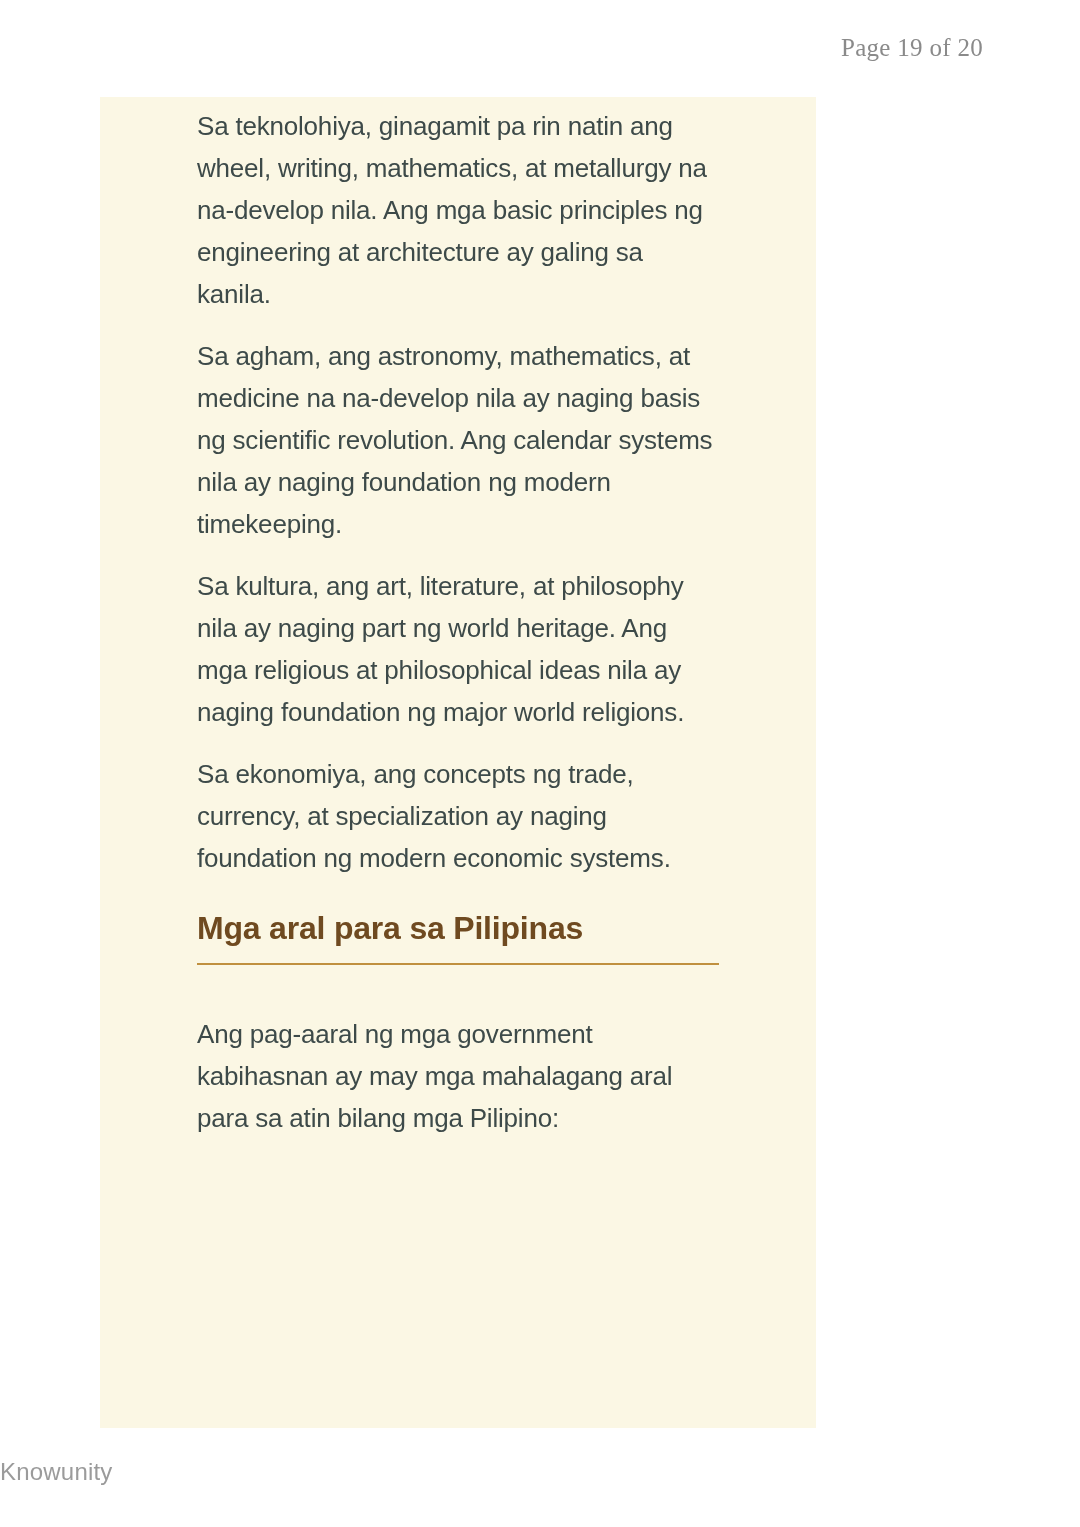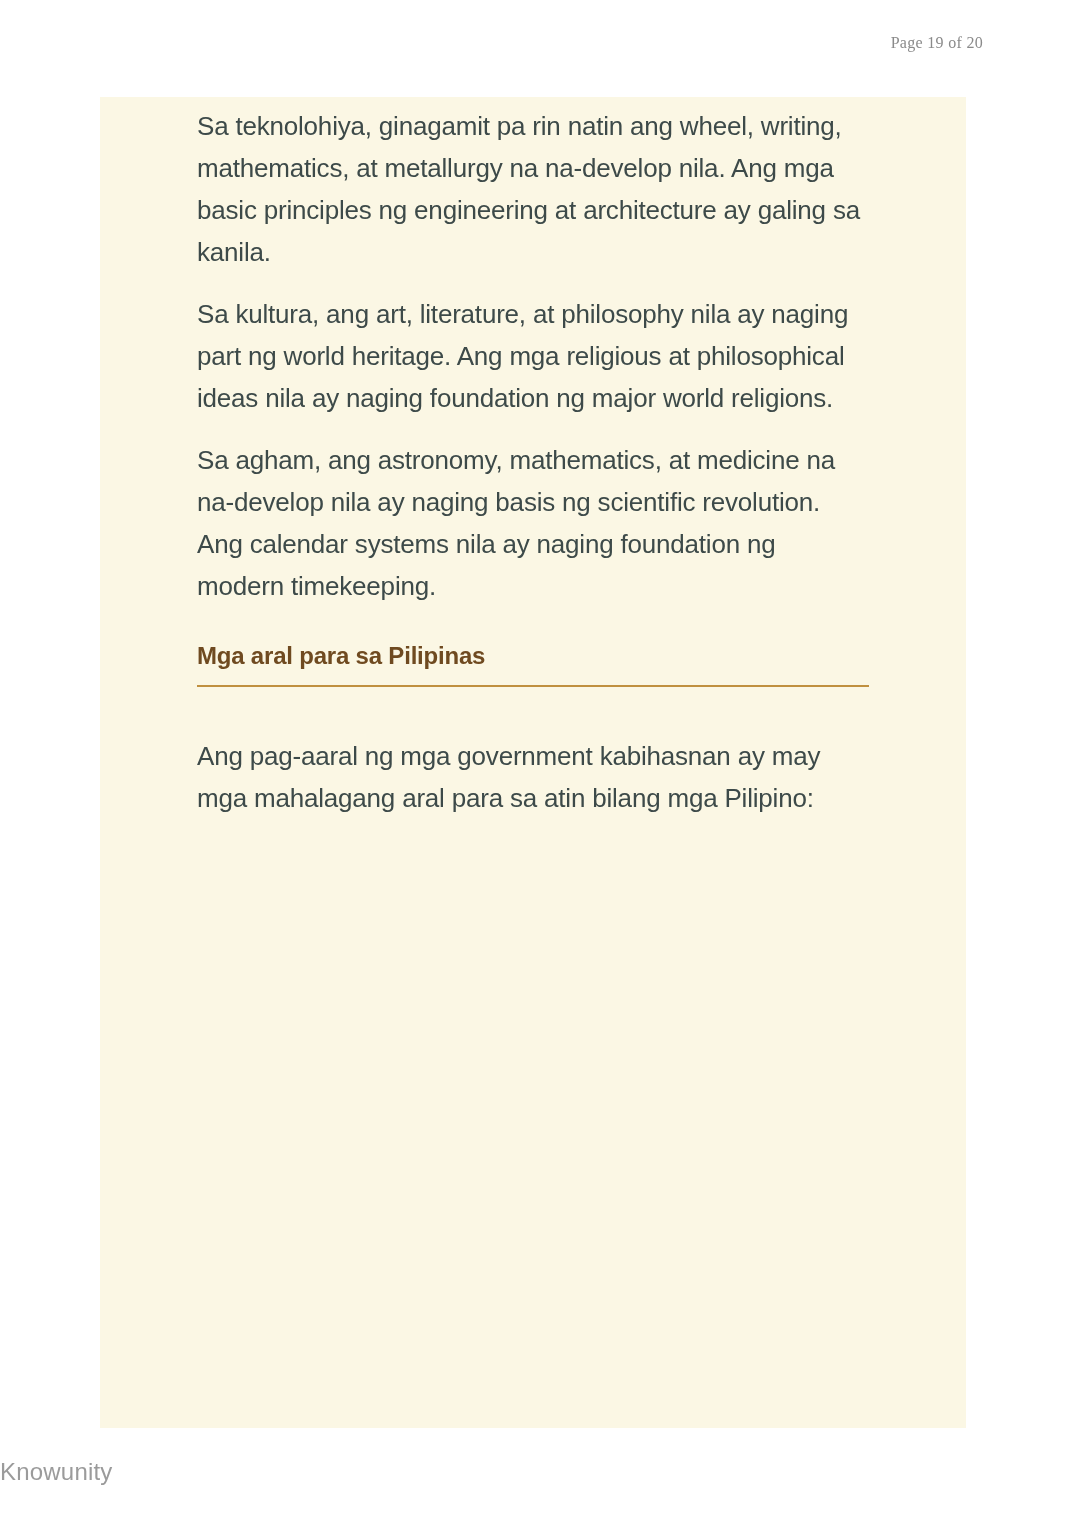--- a/index.html
+++ b/index.html
@@ -17,49 +17,49 @@
     background: #ffffff;
     font-family: "Liberation Sans", "DejaVu Sans", sans-serif;
     overflow: hidden;
     position: relative;
   }
   .page-meta {
     position: absolute;
     top: 34px;
     right: 97px;
     font-family: "Liberation Serif", "DejaVu Serif", serif;
-    font-size: 16px;
+    font-size: 25px;
     color: var(--meta-text);
     letter-spacing: 0.3px;
     text-align: center;
   }
   .content-card {
     position: absolute;
     left: 100px;
     top: 97px;
-    width: 866px;
+    width: 716px;
     height: 1331px;
     background: var(--card-bg);
     padding: 8px 97px 90px 97px;
   }
   .content-card p {
     font-size: 26px;
     line-height: 42px;
     letter-spacing: -0.2px;
     color: var(--body-text);
     margin: 0 0 20px 0;
   }
   .section-heading {
-    font-size: 24px;
+    font-size: 32px;
     font-weight: bold;
     color: var(--heading-text);
     letter-spacing: -0.2px;
     line-height: 34px;
     margin-top: 32px;
-    padding-bottom: 12px;
+    padding-bottom: 18px;
     border-bottom: 2px solid var(--rule-color);
     margin-bottom: 48px;
   }
   .page-footer {
     position: absolute;
     left: 0;
     top: 1458px;
     width: 1080px;
     font-size: 24px;
     color: var(--footer-text);
@@ -68,22 +68,23 @@
 </style>
 </head>
 <body style="background: rgb(255, 255, 255);">
 
 <div class="page-meta">Page 19 of 20</div>
 
 <div class="content-card">
 
   <div>
       <p>Sa teknolohiya, ginagamit pa rin natin ang wheel, writing, mathematics, at metallurgy na na-develop nila. Ang mga basic principles ng engineering at architecture ay galing sa kanila.</p>
+      <p>Sa agham, ang astronomy, mathematics, at medicine na na-develop nila ay naging basis ng scientific revolution. Ang calendar systems nila ay naging foundation ng modern timekeeping.</p>
       <p>Sa kultura, ang art, literature, at philosophy nila ay naging part ng world heritage. Ang mga religious at philosophical ideas nila ay naging foundation ng major world religions.</p>
-      <p>Sa agham, ang astronomy, mathematics, at medicine na na-develop nila ay naging basis ng scientific revolution. Ang calendar systems nila ay naging foundation ng modern timekeeping.</p>
+      <p>Sa ekonomiya, ang concepts ng trade, currency, at specialization ay naging foundation ng modern economic systems.</p>
     </div>
 
   <h2 class="section-heading">Mga aral para sa Pilipinas</h2>
 
   <div>
       <p>Ang pag-aaral ng mga government kabihasnan ay may mga mahalagang aral para sa atin bilang mga Pilipino:</p>
     </div>
 
 </div>
 

